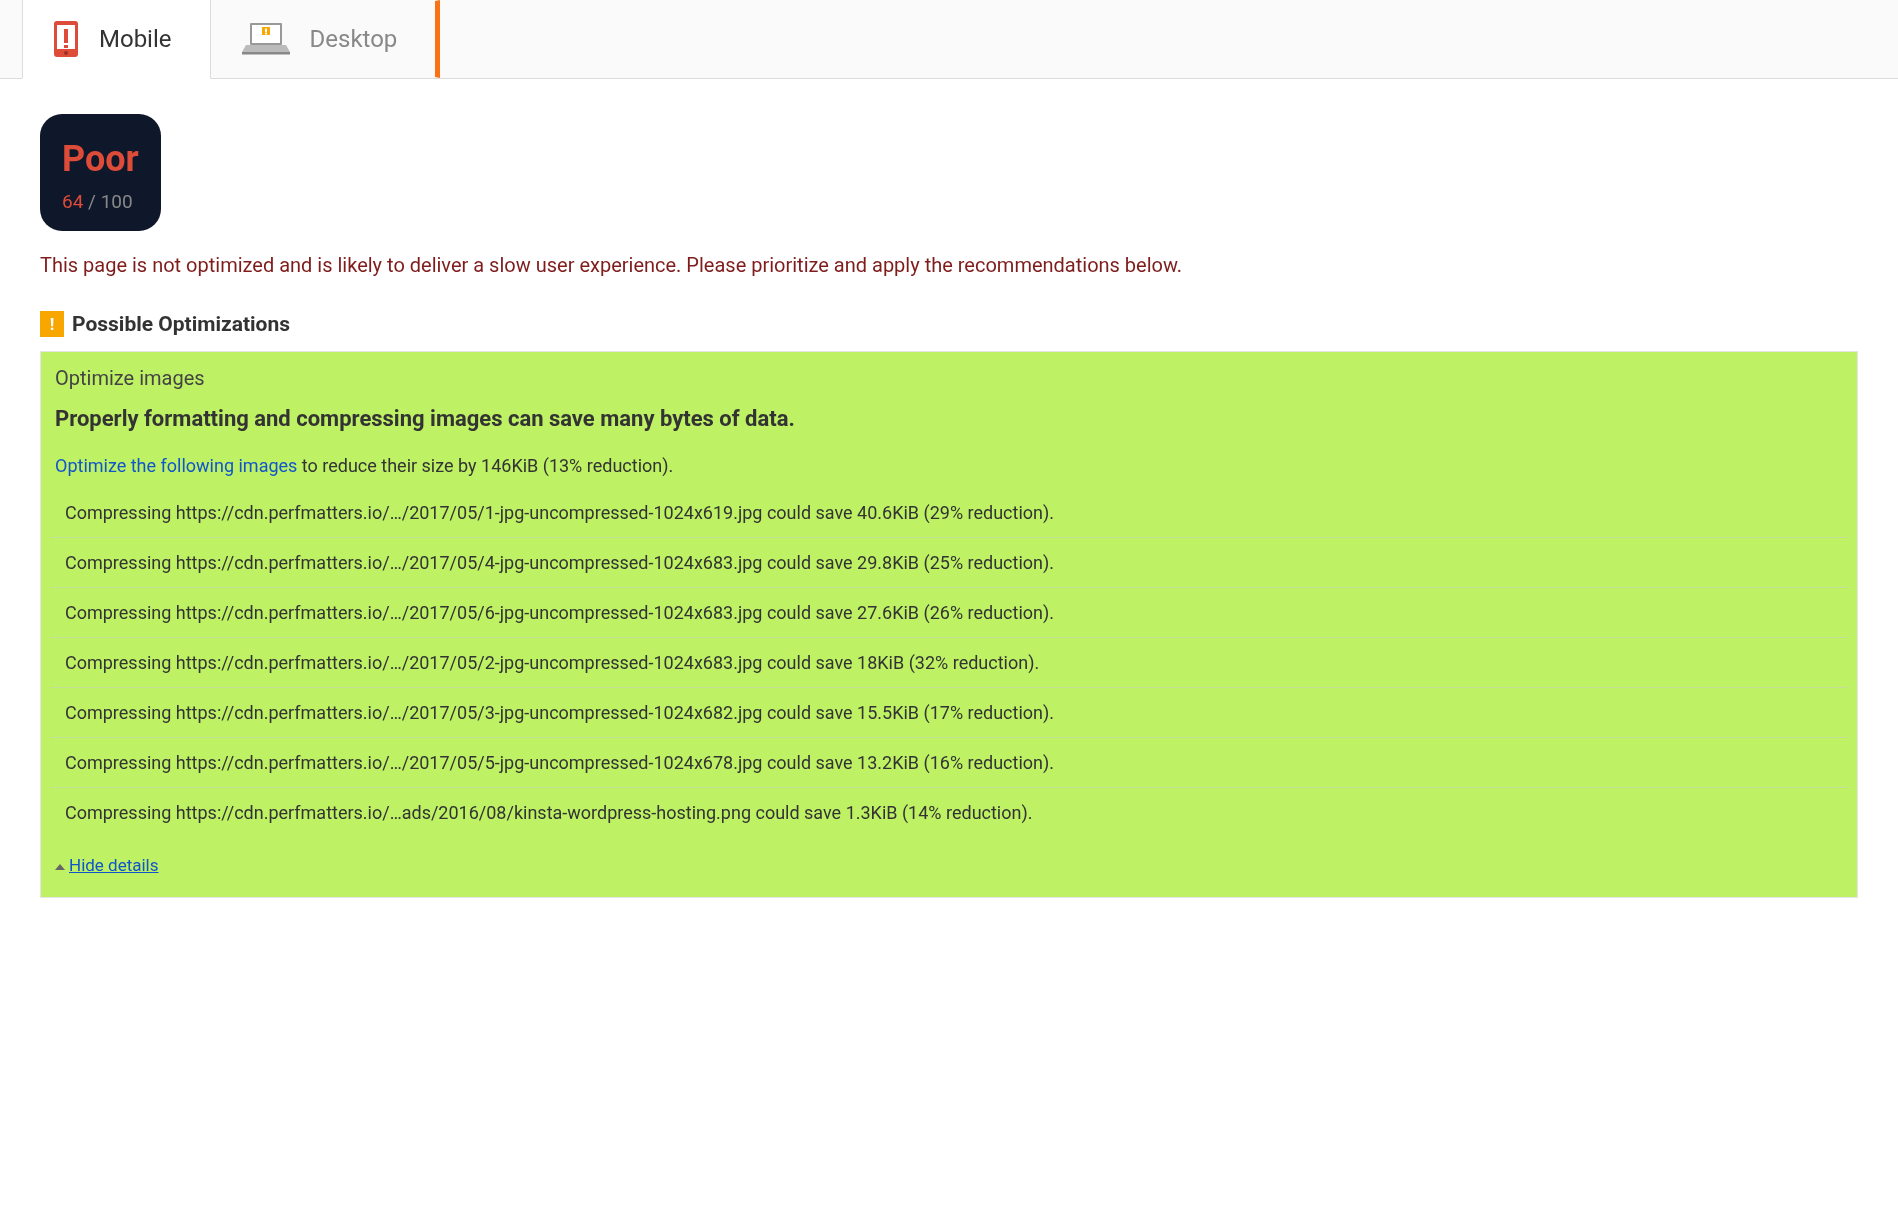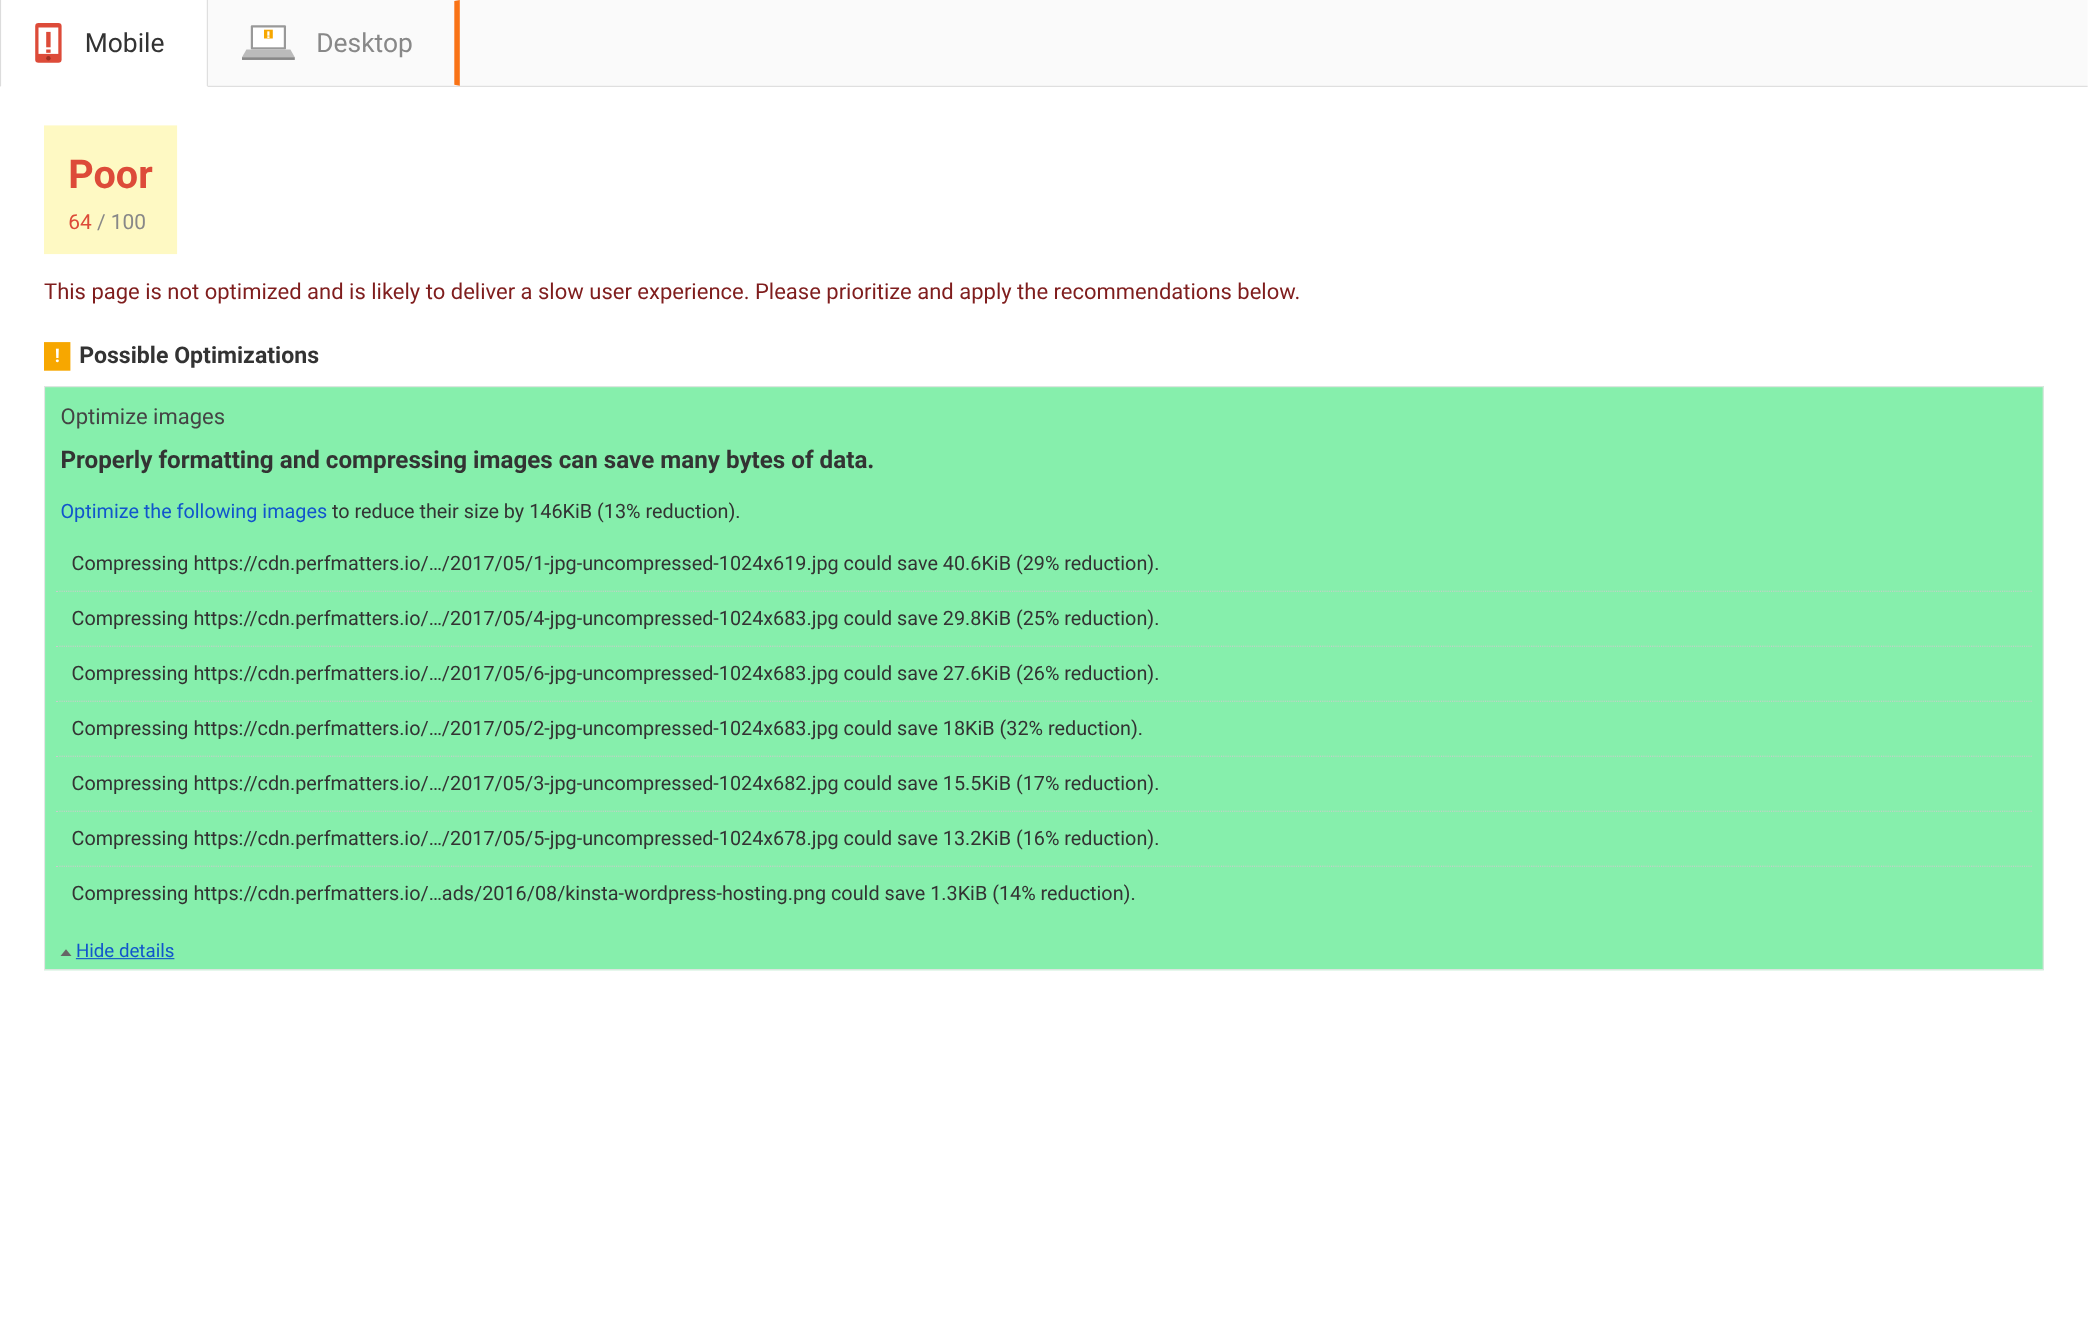--- a/index.html
+++ b/index.html
@@ -6,20 +6,21 @@
     body {
       font-family: Roboto, Arial, sans-serif;
       font-size: 19px;
       color: #333;
       background: #fff;
     }
     .tabs {
       display: flex;
       border-bottom: 1px solid #dcdcdc;
       background: #fafafa;
+      padding-left: 22px;
     }
     .tab {
       display: flex;
       align-items: center;
       padding: 18px 38px 18px 28px;
       border: 1px solid transparent;
       cursor: pointer;
       font-size: 24px;
       color: #888;
       gap: 18px;
@@ -32,23 +33,24 @@
       margin-bottom: -1px;
       color: #333;
     }
     .tab:not(.active) {
       border-right: 5px solid #f97316;
     }
     .tab .icon { display:flex; align-items:center; justify-content:center; }
     .content { padding: 35px 40px; }
     .score-box {
       display:inline-block;
-      background:#fef9c3;
+      background:#0f172a;
       padding: 24px 22px 18px 22px;
       margin-bottom: 22px;
+      border-radius: 22px;
     }
     .score-label {
       font-size: 36px;
       font-weight: 700;
       color: #dd4b39;
     }
     .score-val {
       margin-top: 10px;
       font-size: 19px;
     }
@@ -74,23 +76,23 @@
       display:flex;
       align-items:center;
       justify-content:center;
       font-size:17px;
     }
     .section-header .title {
       font-size: 21px;
       font-weight:700;
     }
     .panel {
-      background:#86efac;
+      background:#bef264;
       border:1px solid #e5e5e5;
-      padding: 14px 0 4px 0;
+      padding: 14px 0 20px 0;
     }
     .panel-title {
       font-size: 20px;
       padding: 0 14px 16px 14px;
       color:#444;
     }
     .panel-sub {
       font-size: 22px;
       font-weight:700;
       padding: 0 14px 24px 14px;

